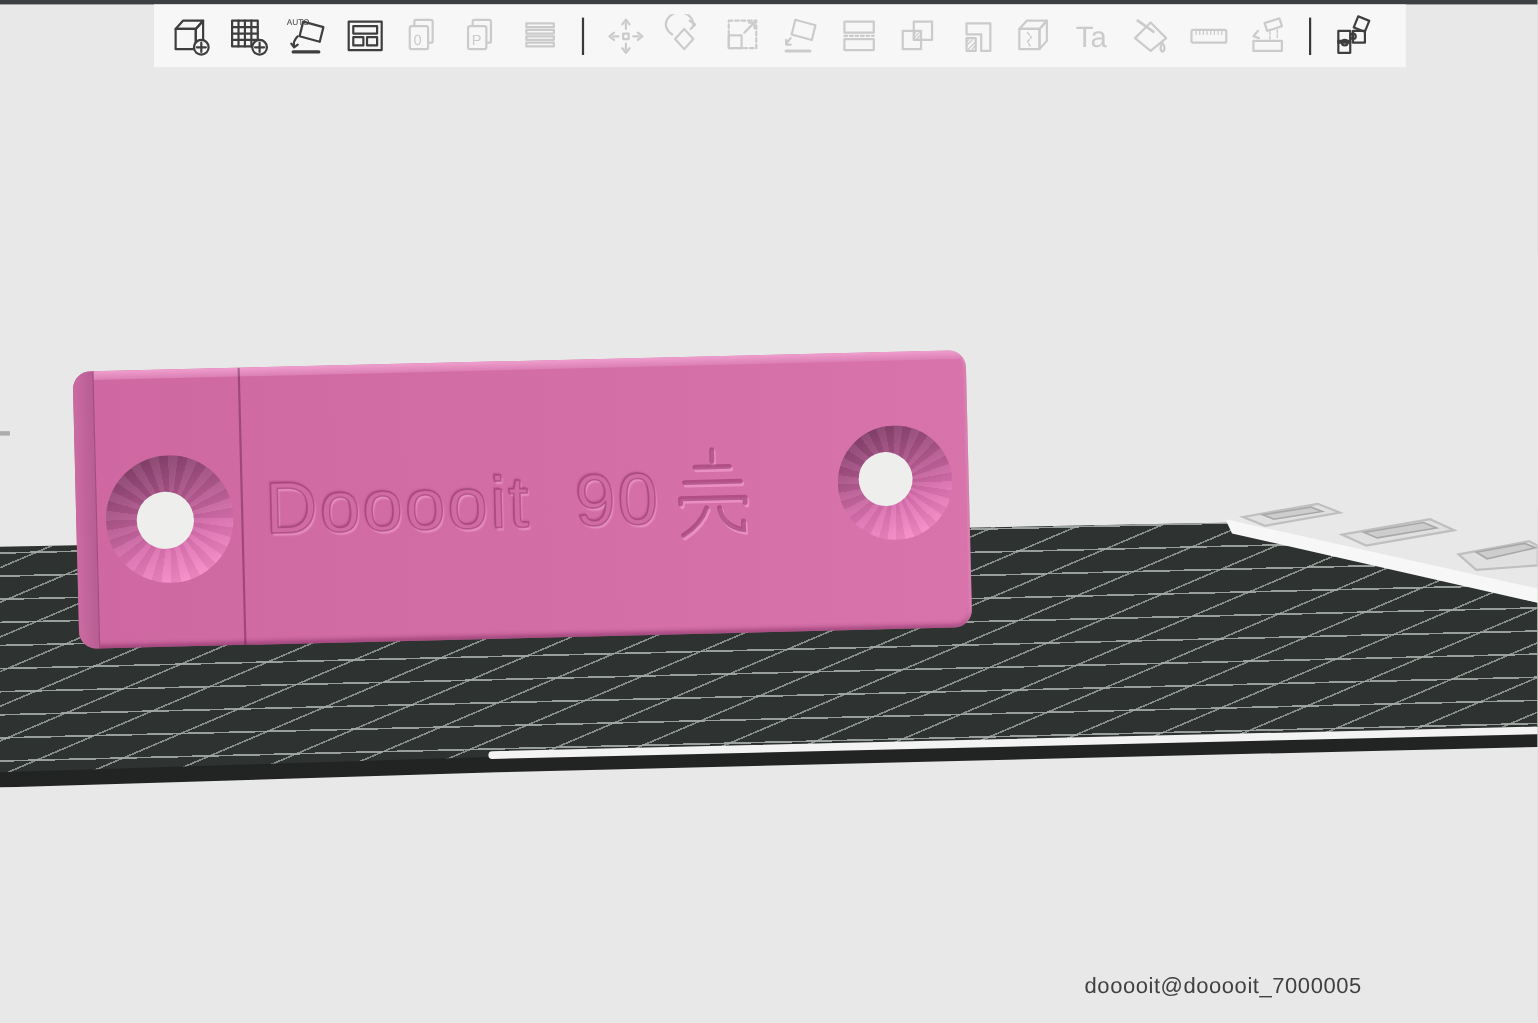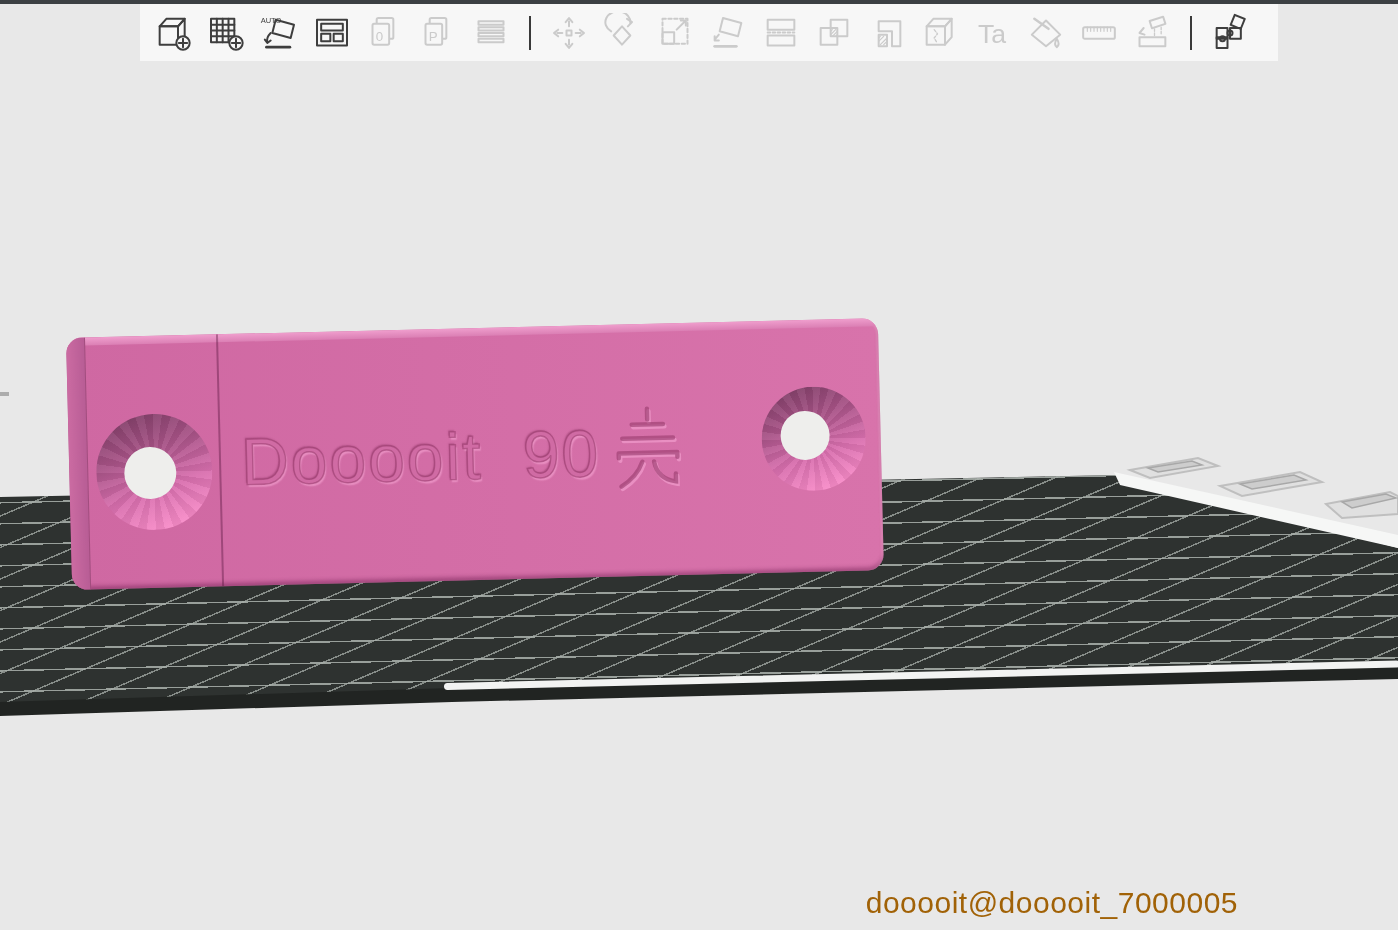--- a/index.html
+++ b/index.html
@@ -55,21 +55,21 @@
   .engraving { position:absolute; left:172px; top:84px; height:88px; display:flex; align-items:center; }
   .engraving-text { font-size:66px; font-weight:normal; letter-spacing:2px; word-spacing:20px;
     color:#d06ba4; -webkit-text-stroke:1.4px rgba(151,58,108,.55);
     text-shadow:1.5px 2.5px 1.5px rgba(250,170,215,.55), -1px -1.5px 1.5px rgba(120,35,80,.35); }
   .engraving-cjk { width:76px; height:86px; margin-left:10px; margin-top:-6px; }
   .cjk-main { fill:none; stroke:rgba(151,58,108,.6); stroke-width:4.5; stroke-linecap:round; }
   .cjk-hi   { fill:none; stroke:rgba(250,170,215,.55); stroke-width:4.5; stroke-linecap:round; }
 
   .edge-tick { position:absolute; left:0; top:392px; width:9px; height:4px; background:#9c9c9c; opacity:.8; }
 
-  .watermark { position:absolute; right:160px; top:886px; font-size:30px; letter-spacing:.5px; color:#a16207; }
+  .watermark { position:absolute; right:160px; top:886px; font-size:20px; letter-spacing:.5px; color:#404040; }
 </style>
 </head>
 <body>
 
 <div class="stage">
 
   <div class="top-strip"></div>
 
   <div class="plate-surface"></div>
   <div class="plate-front"></div>

